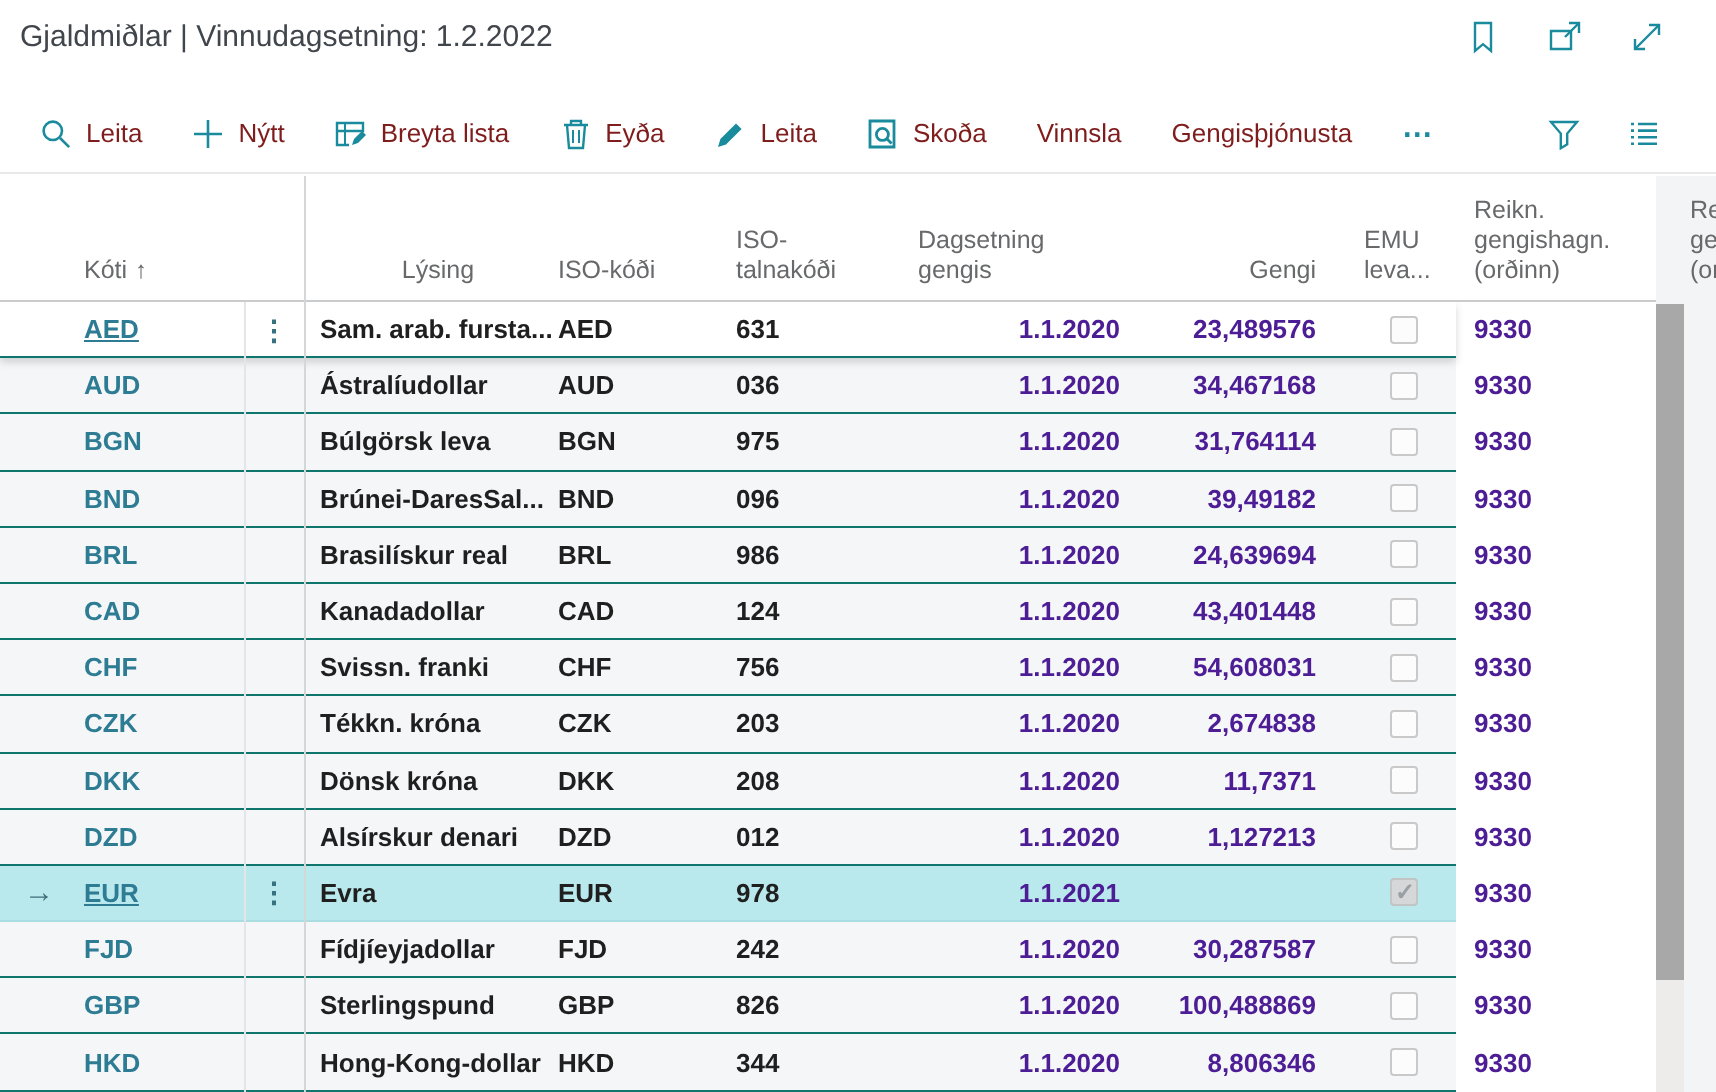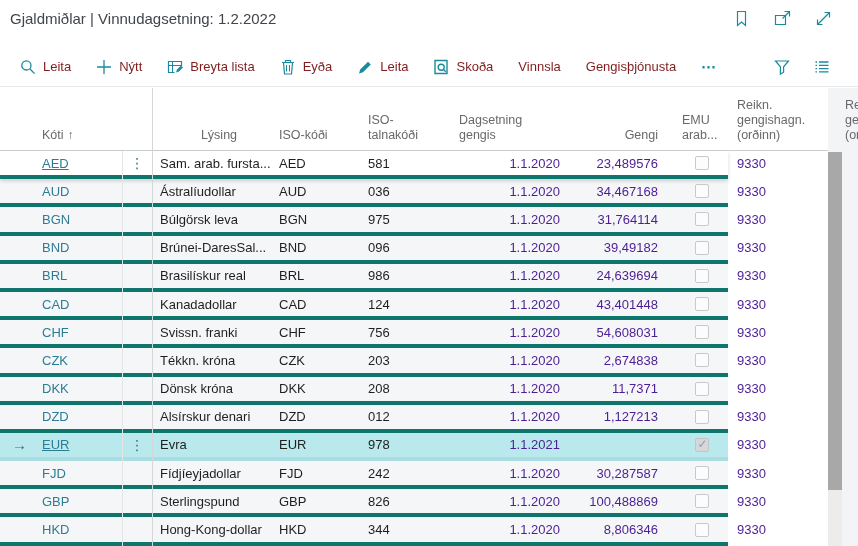--- a/index.html
+++ b/index.html
@@ -38,21 +38,21 @@
   .c-desc{left:152px;width:126px;padding-left:8px;text-align:center;}
   .c-iso{left:278px;width:87px;padding-left:1px;}
   .c-isonum{left:365px;width:91px;padding-left:3px;}
   .c-date{left:456px;width:104px;padding-left:3px;justify-content:flex-end;}
   .c-rate{left:560px;width:100px;padding-right:2px;}
   .c-emu{left:672px;width:60px;}
   .c-acct{left:732px;width:96px;padding-left:5px;}
   .hc-emu{padding-left:10px;}
   
   .tbody{position:absolute;left:0;top:151px;width:828px;height:395px;overflow:hidden;}
-  .row{position:relative;width:728px;height:28.2px;background:#f5f6f8;border-bottom:4px solid #0f766e;box-sizing:border-box;}
+  .row{position:relative;width:728px;height:28.2px;background:#f5f6f8;border-bottom:1px solid #0f766e;box-sizing:border-box;font-weight:bold;}
   .row.hover{background:#ffffff;box-shadow:0 2px 4px rgba(0,0,0,0.16);z-index:2;}
   .row.selected{background:#b9e9ec;border-bottom-color:#a9dde1;}
   .cell{
     position:absolute;top:0;height:100%;display:flex;align-items:center;box-sizing:border-box;
     font-size:13px;white-space:nowrap;overflow:hidden;color:#1f1f1f;
   }
   .cell.c-rate{justify-content:flex-end;}
   .cell.c-emu{justify-content:center;}
   .teal{color:#4c1d95;}
   .code-text{color:#2d7c94;cursor:pointer;}
@@ -176,21 +176,21 @@
     </div>
     <div class="hcell c-date">
       <div>Dagsetning</div>
       <div>gengis</div>
     </div>
     <div class="hcell c-rate right">
       <div>Gengi</div>
     </div>
     <div class="hcell c-emu hc-emu">
       <div>EMU</div>
-      <div>arab...</div>
+      <div>leva...</div>
     </div>
     <div class="hcell c-acct">
       <div>Reikn.</div>
       <div>gengishagn.</div>
       <div>(orðinn)</div>
     </div>
   </div>
 
   <div class="cut-header">
     <div>Reikn.</div>
@@ -207,21 +207,21 @@
           
         </div>
         <div class="cell c-code">
           <span class="code-text">AED</span>
         </div>
         <div class="cell c-menu">
           <span class="dots">⋮</span>
         </div>
         <div class="cell c-desc">Sam. arab. fursta...</div>
         <div class="cell c-iso">AED</div>
-        <div class="cell c-isonum">581</div>
+        <div class="cell c-isonum">631</div>
         <div class="cell c-date teal">1.1.2020</div>
         <div class="cell c-rate teal">23,489576</div>
         <div class="cell c-emu">
           <span class="checkbox"></span>
         </div>
         <div class="cell c-acct teal">9330</div>
       </div>
       <div class="row">
         <div class="cell c-gutter">
           

